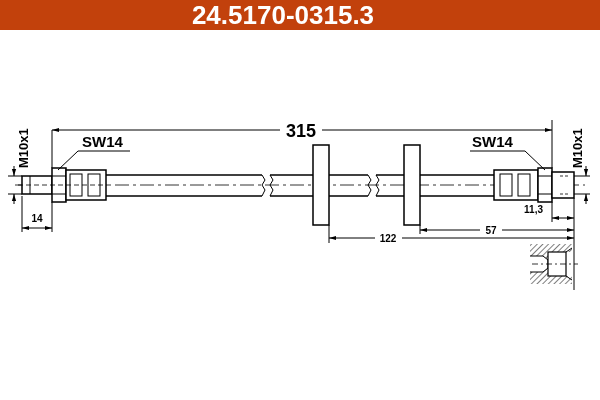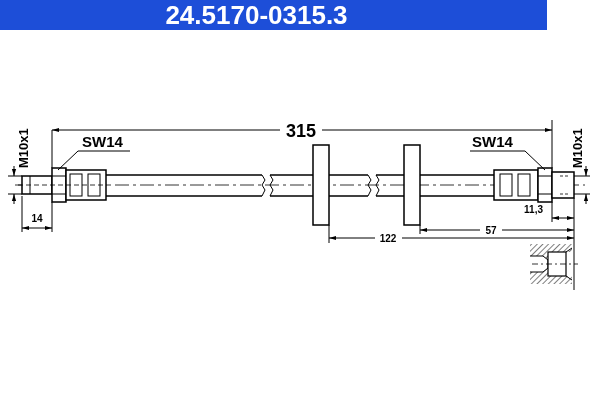--- a/index.html
+++ b/index.html
@@ -1,19 +1,19 @@
 <!DOCTYPE html>
 <html><head>
 <meta charset="utf-8">
 <style>
   html, body { margin: 0; padding: 0; background: #ffffff; }
   body { width: 600px; height: 400px; position: relative; overflow: hidden;
          font-family: "Liberation Sans", "DejaVu Sans", sans-serif; }
-  .title-bar { position: absolute; left: 0; top: 0; width: 547px; height: 30px;
-               background: #1d4ed8; color: #ffffff; display: flex; align-items: center;
+  .title-bar { position: absolute; left: 0; top: 0; width: 600px; height: 30px;
+               background: #c2410c; color: #ffffff; display: flex; align-items: center;
                justify-content: center; font-weight: bold; font-size: 26px; letter-spacing: 0px; }
   .title-bar span { display: inline-block; }
   .title-bar .gap { width: 34px; }
   svg.drawing { position: absolute; left: 0; top: 0; }
   svg text { font-family: "Liberation Sans", "DejaVu Sans", sans-serif; font-weight: bold; fill: #000; }
 </style>
 </head>
 <body>
 
 <div class="title-bar">

